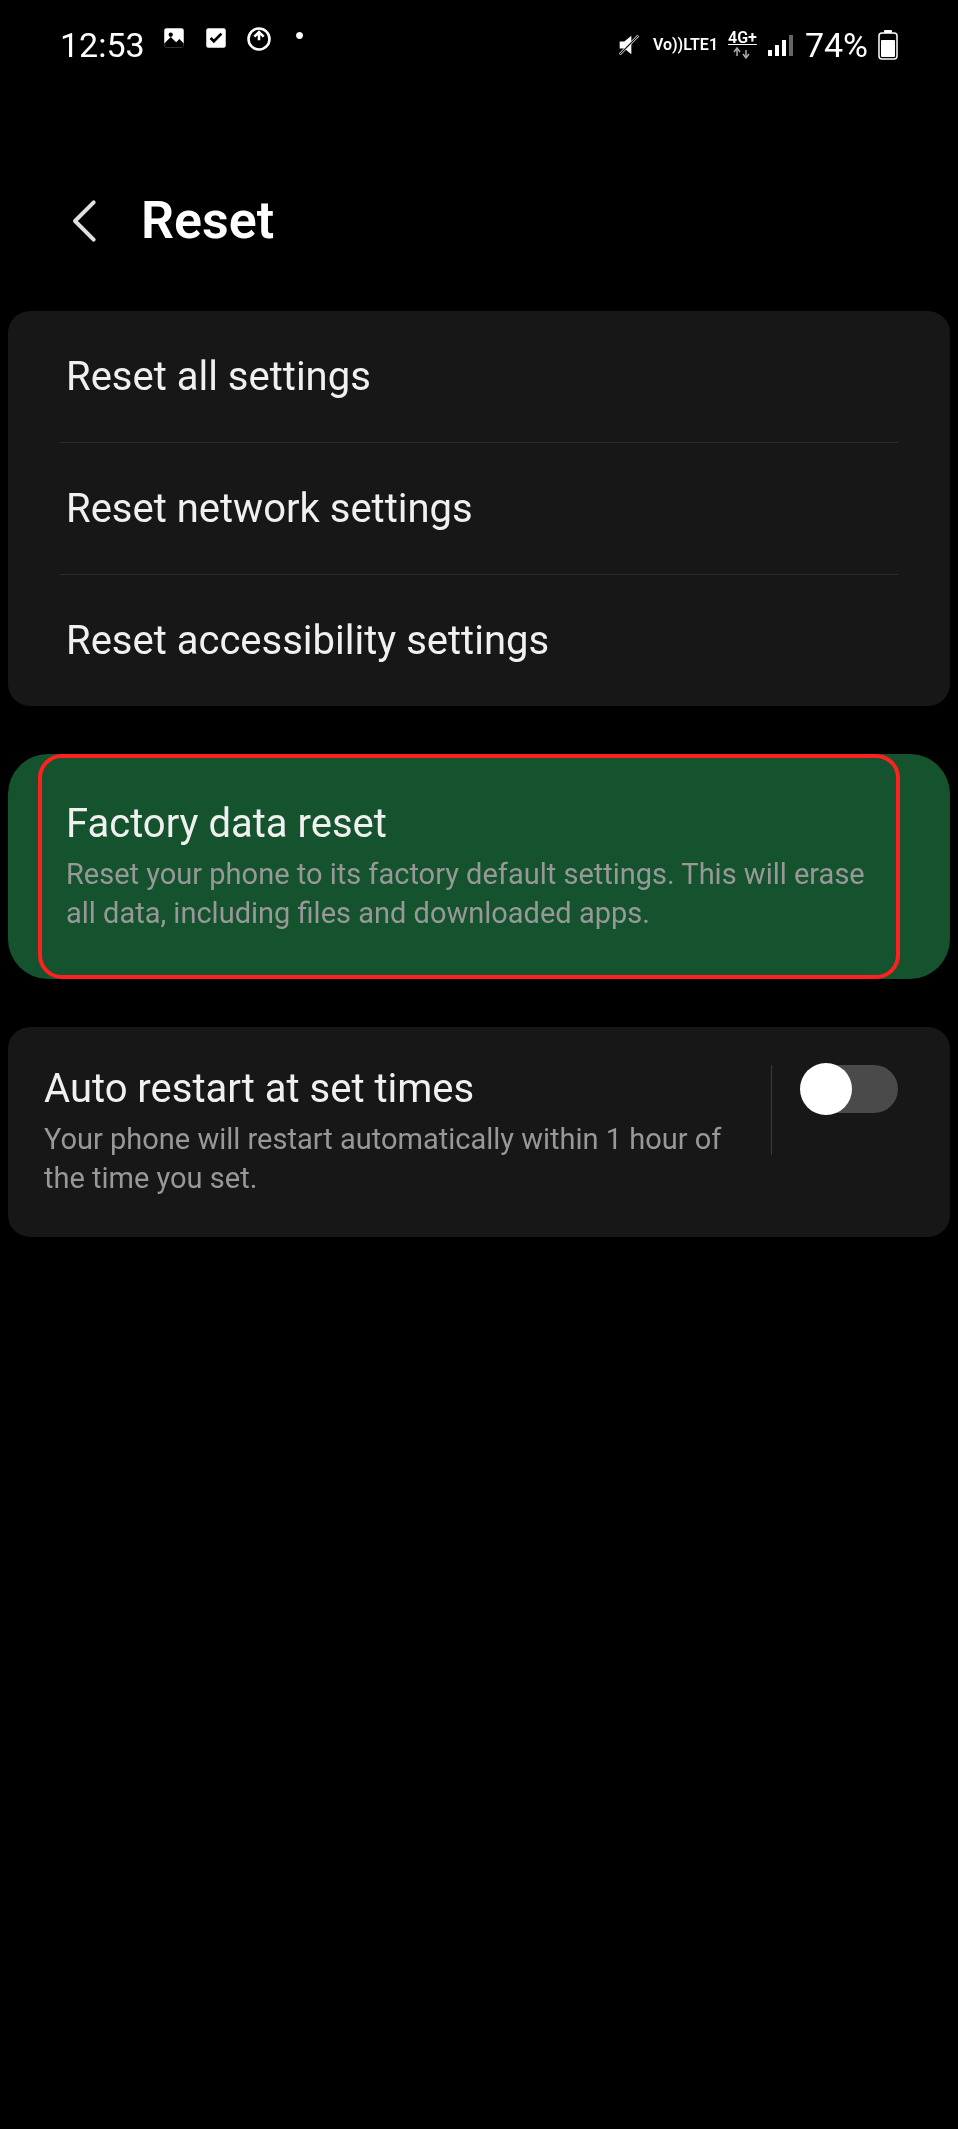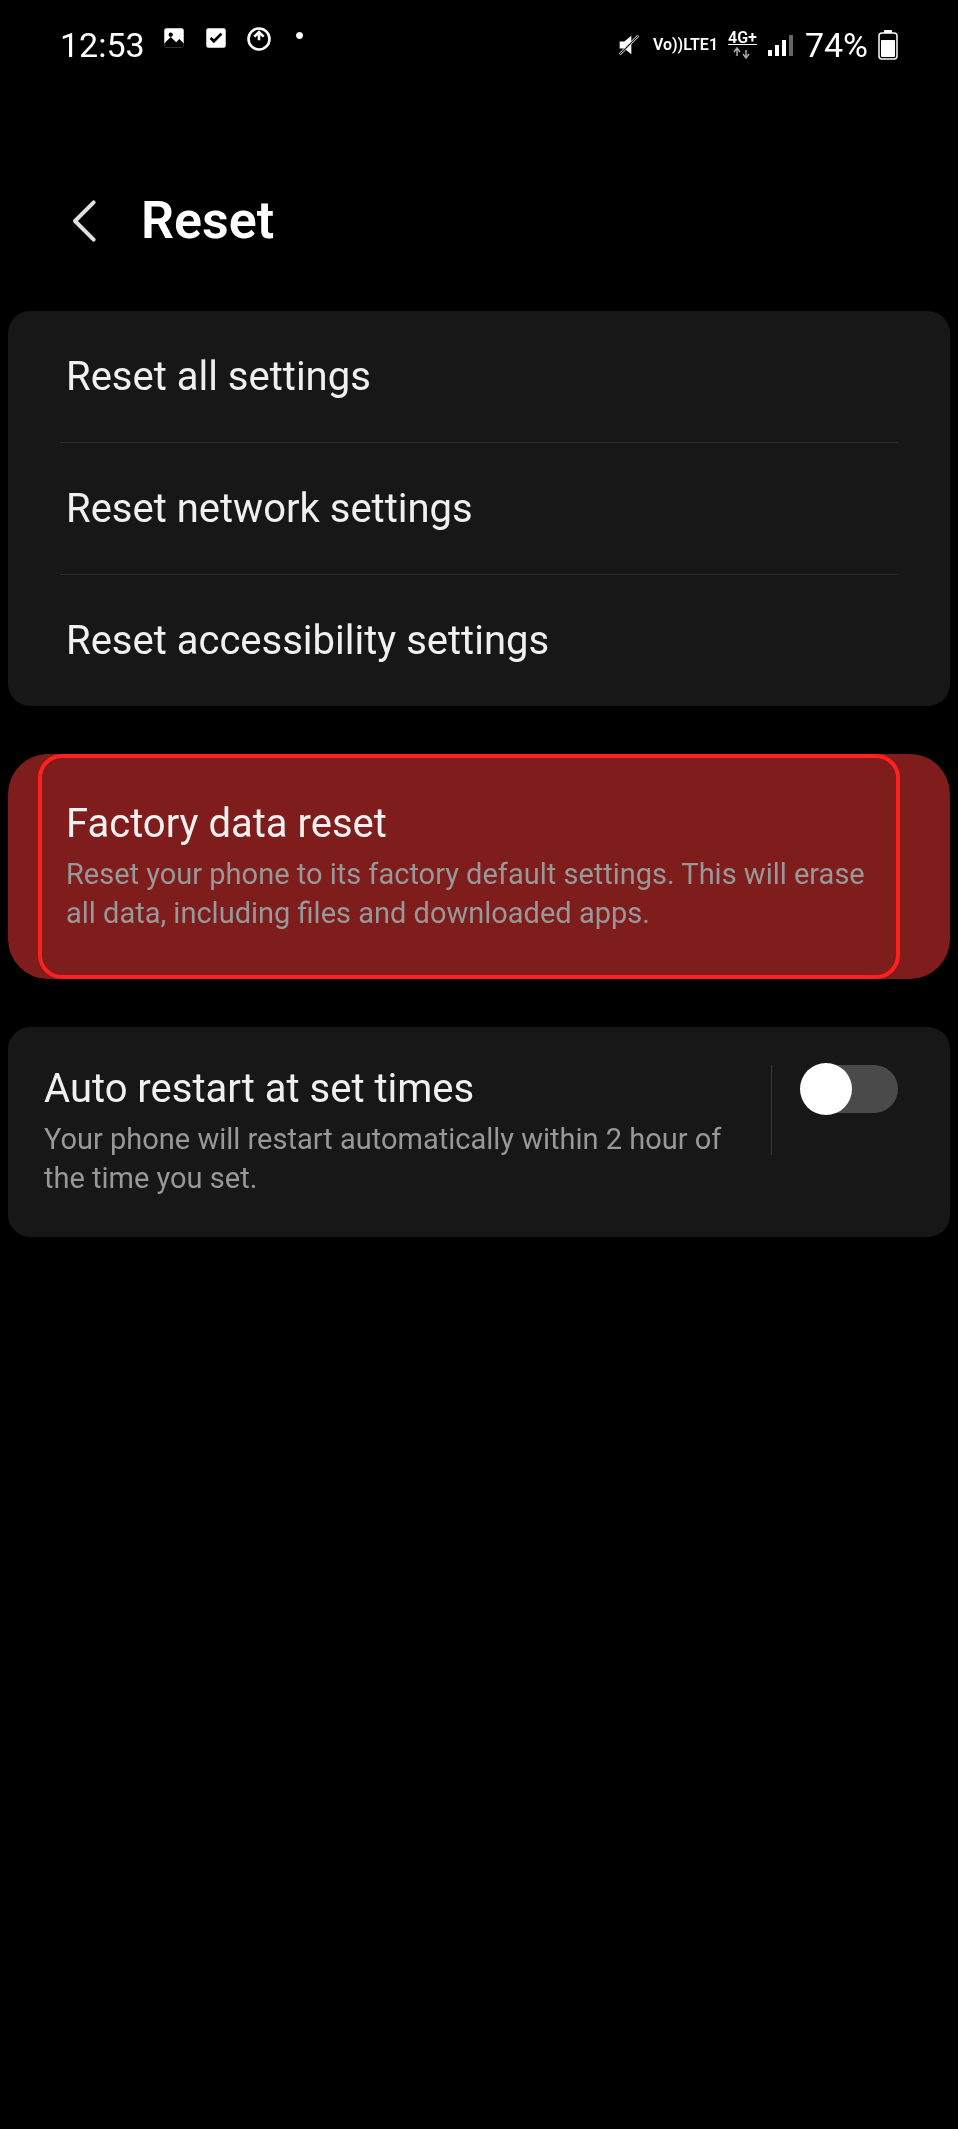--- a/index.html
+++ b/index.html
@@ -131,21 +131,21 @@
     .toggle-knob {
       width: 52px;
       height: 52px;
       background: #fff;
       border-radius: 50%;
       position: absolute;
       top: -2px;
       left: -2px;
     }
     .card-highlight {
-      background: #7f1d1d;
+      background: #14532d;
       border-radius: 40px;
       margin: 0 8px 48px 8px;
       position: relative;
       padding: 4px 0;
     }
     .card-highlight .row {
       padding: 42px 58px 42px 58px;
     }
   </style>
 </head>
@@ -242,20 +242,20 @@
     <div class="row-title">Factory data reset</div>
     <div class="row-desc">Reset your phone to its factory default settings. This will erase all data, including files and downloaded apps.</div>
   </div>
   <div class="highlight-box"></div>
 </div>
 
 <div class="card">
   <div class="toggle-row">
     <div class="toggle-text">
       <div class="row-title">Auto restart at set times</div>
-      <div class="row-desc">Your phone will restart automatically within 2 hour of the time you set.</div>
+      <div class="row-desc">Your phone will restart automatically within 1 hour of the time you set.</div>
     </div>
     <div class="toggle-sep"></div>
     <div class="toggle">
       <div class="toggle-knob"></div>
     </div>
   </div>
 </div>
 
 </body></html>

